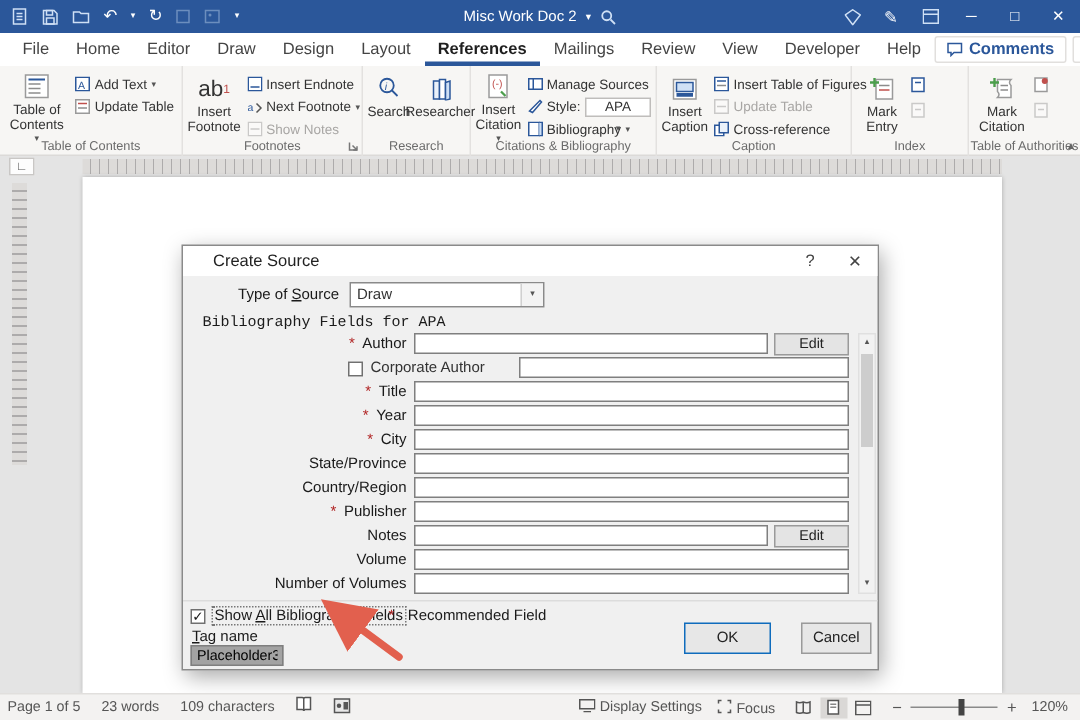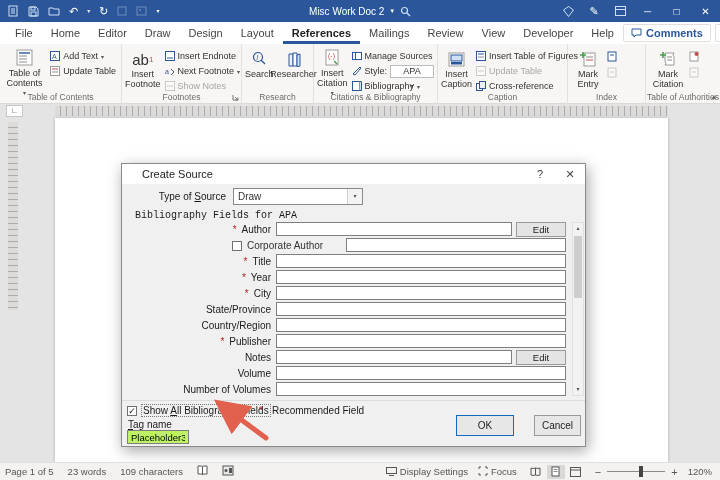--- a/index.html
+++ b/index.html
@@ -76,21 +76,21 @@
   .dscroll .sup { top:0; }
   .dscroll .sdn { bottom:0; }
   .dscroll .sthumb { position:absolute; left:1px; top:13px; width:8px; height:62px; background:#cdcdcd; }
   .botsep { position:absolute; left:0; top:236px; width:100%; border-top:1px solid #dcdcdc; }
   .showall { position:absolute; left:5px; top:240px; display:flex; gap:4px; align-items:center; }
   .showall .salabel { border:1px dotted #777; padding:0 1px; color:#1a1a1a; }
   .accel { text-decoration:underline; }
   .recfield { position:absolute; left:137px; top:241px; color:#1a1a1a; }
   .recfield .req { margin-right:9px; }
   .tagname { position:absolute; left:6px; top:255px; color:#1a1a1a; }
-  .taginput { position:absolute; left:5px; top:266px; width:62px; height:14px; border:1px solid #7f7f7f; font-size:9.5px; padding:0 3px; font-family:inherit; background:#bef264; }
+  .taginput { position:absolute; left:5px; top:266px; width:62px; height:14px; border:1px solid #7f7f7f; font-size:9.5px; padding:0 3px; font-family:inherit; background:#a3a3a3; }
   .okbtn { position:absolute; left:334px; top:251px; width:58px; height:21px; background:#e7e7e7; border:1px solid #0f6cbd; font-size:10px; font-family:inherit; color:#222; }
   .cancelbtn { position:absolute; left:412px; top:251px; width:47px; height:21px; background:#e7e7e7; border:1px solid #9a9a9a; font-size:10px; font-family:inherit; color:#222; }
 
   .arrow-svg { position:absolute; left:210px; top:398px; z-index:50; }
 
   
   .statusbar { position:absolute; bottom:0; left:0; width:720px; height:18px; background:#f3f2f1; border-top:1px solid #e1dfdd; display:flex; align-items:center; justify-content:space-between; font-size:9.5px; color:#555; }
   .sb-left { display:flex; align-items:center; gap:14px; padding-left:5px; }
   .sb-right { display:flex; align-items:center; gap:10px; padding-right:8px; }
   .sb-item { white-space:nowrap; }

